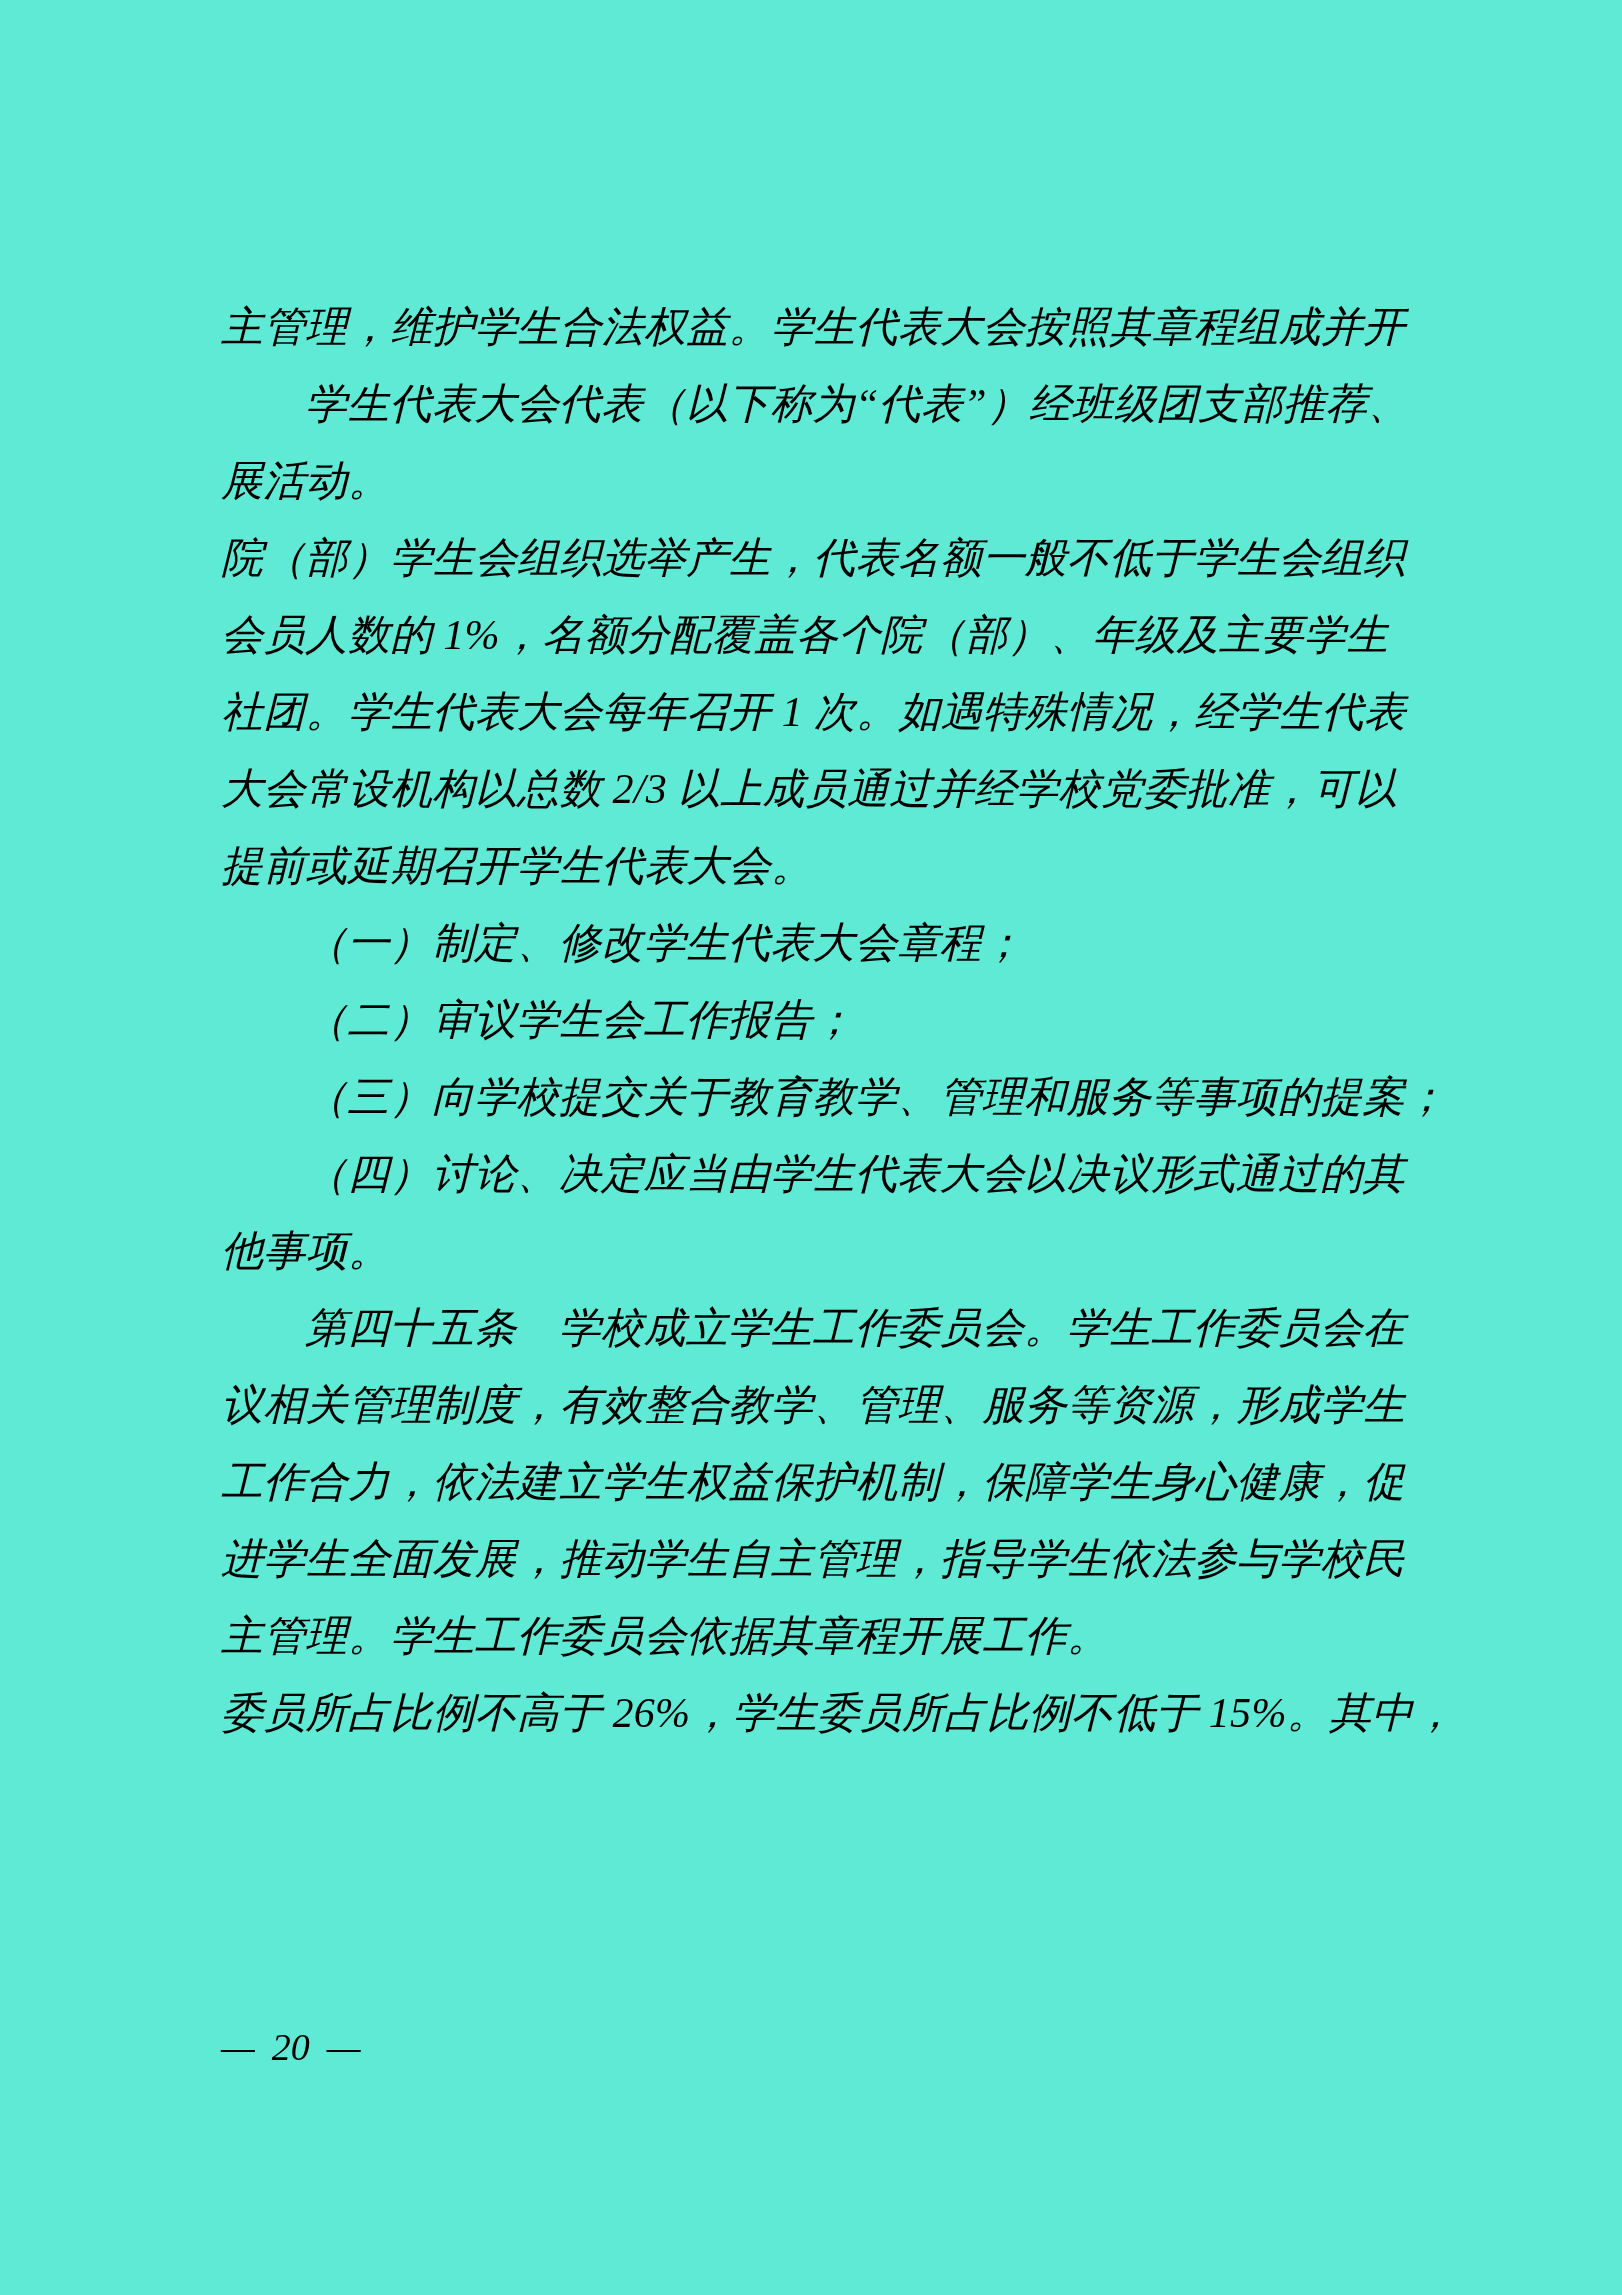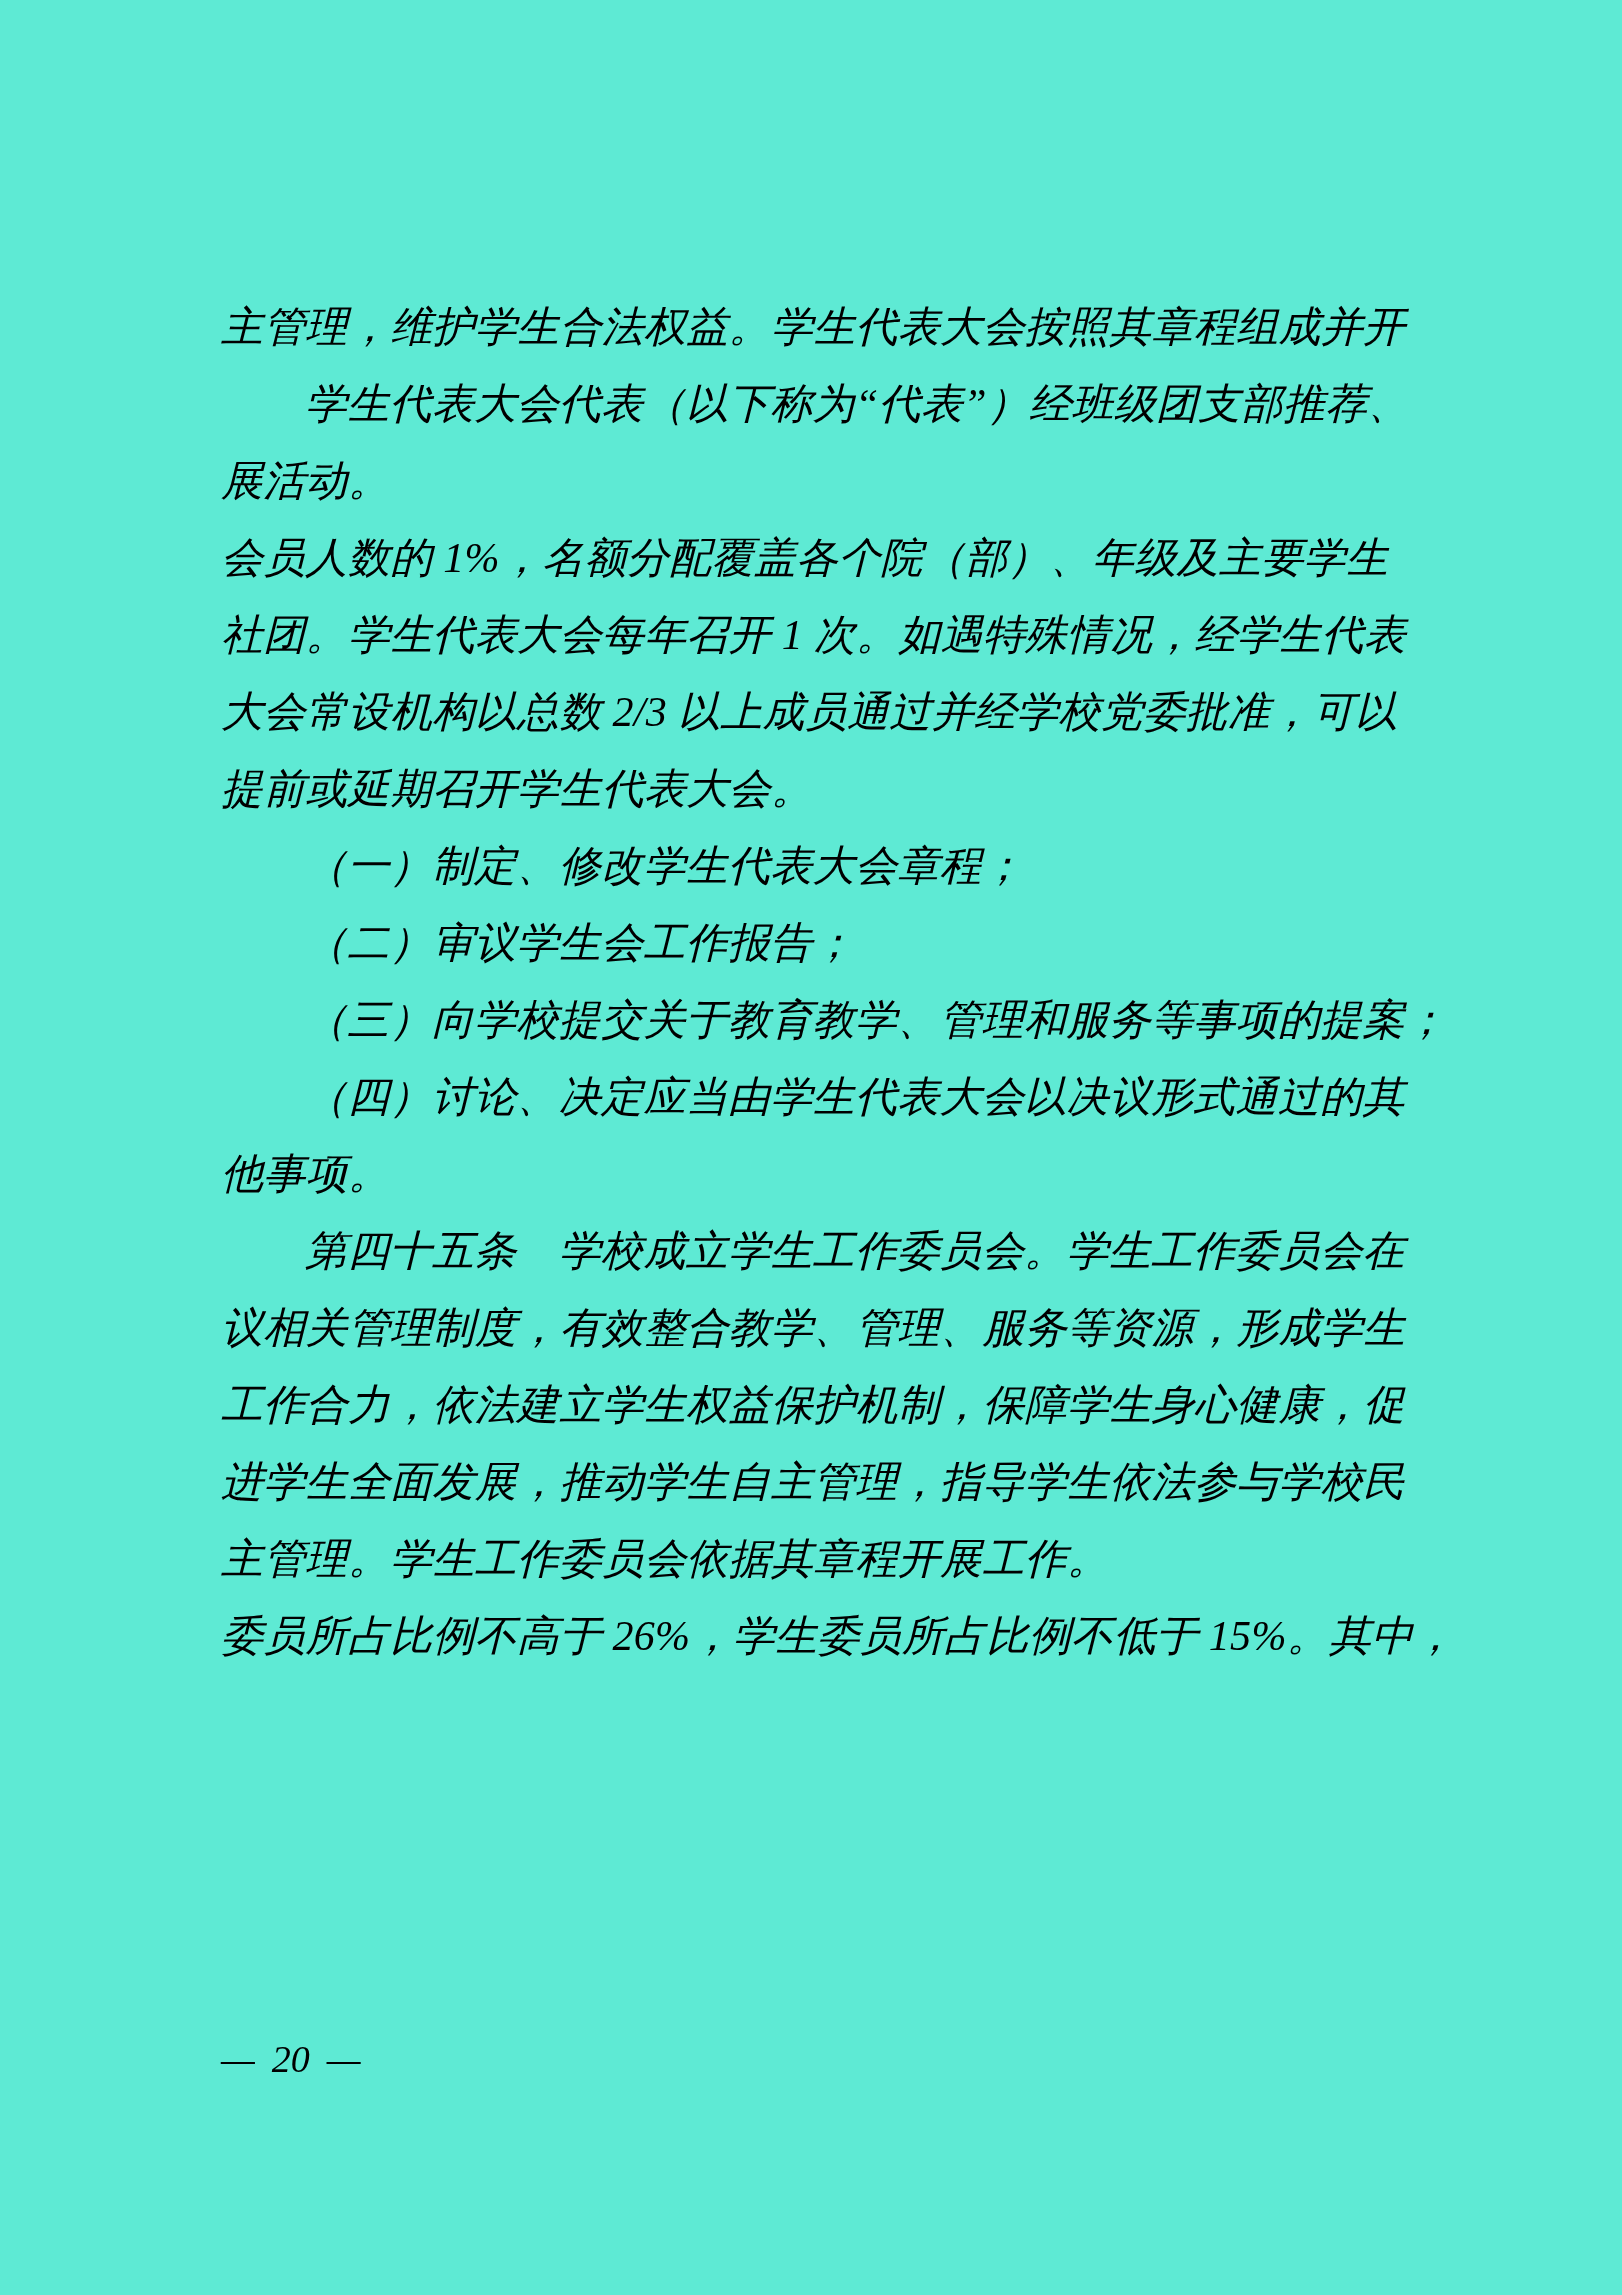--- a/index.html
+++ b/index.html
@@ -42,32 +42,33 @@
     line-height: 59px;
     font-size: 38px;
     color: #000000;
     white-space: pre;
     word-spacing: 11.8px;
   }
   .footer span {
     display: inline-block;
   }
   .footer .pgnum {
-    margin: 16px 17px;
+    margin: 4px 17px;
   }
 </style>
 </head>
 <body>
 
 <div class="page">
 
   <div class="text-body">
       <div class="line">主管理，维护学生合法权益。学生代表大会按照其章程组成并开</div>
       <div class="line indent2">学生代表大会代表（以下称为“代表”）经班级团支部推荐、</div>
       <div class="line">展活动。</div>
+      <div class="line">院（部）学生会组织选举产生，代表名额一般不低于学生会组织</div>
       <div class="line">会员人数的 1%，名额分配覆盖各个院（部）、年级及主要学生</div>
       <div class="line">社团。学生代表大会每年召开 1 次。如遇特殊情况，经学生代表</div>
       <div class="line">大会常设机构以总数 2/3 以上成员通过并经学校党委批准，可以</div>
       <div class="line">提前或延期召开学生代表大会。</div>
       <div class="line indent2">（一）制定、修改学生代表大会章程；</div>
       <div class="line indent2">（二）审议学生会工作报告；</div>
       <div class="line indent2">（三）向学校提交关于教育教学、管理和服务等事项的提案；</div>
       <div class="line indent2">（四）讨论、决定应当由学生代表大会以决议形式通过的其</div>
       <div class="line">他事项。</div>
       <div class="line indent2">第四十五条　学校成立学生工作委员会。学生工作委员会在</div>

